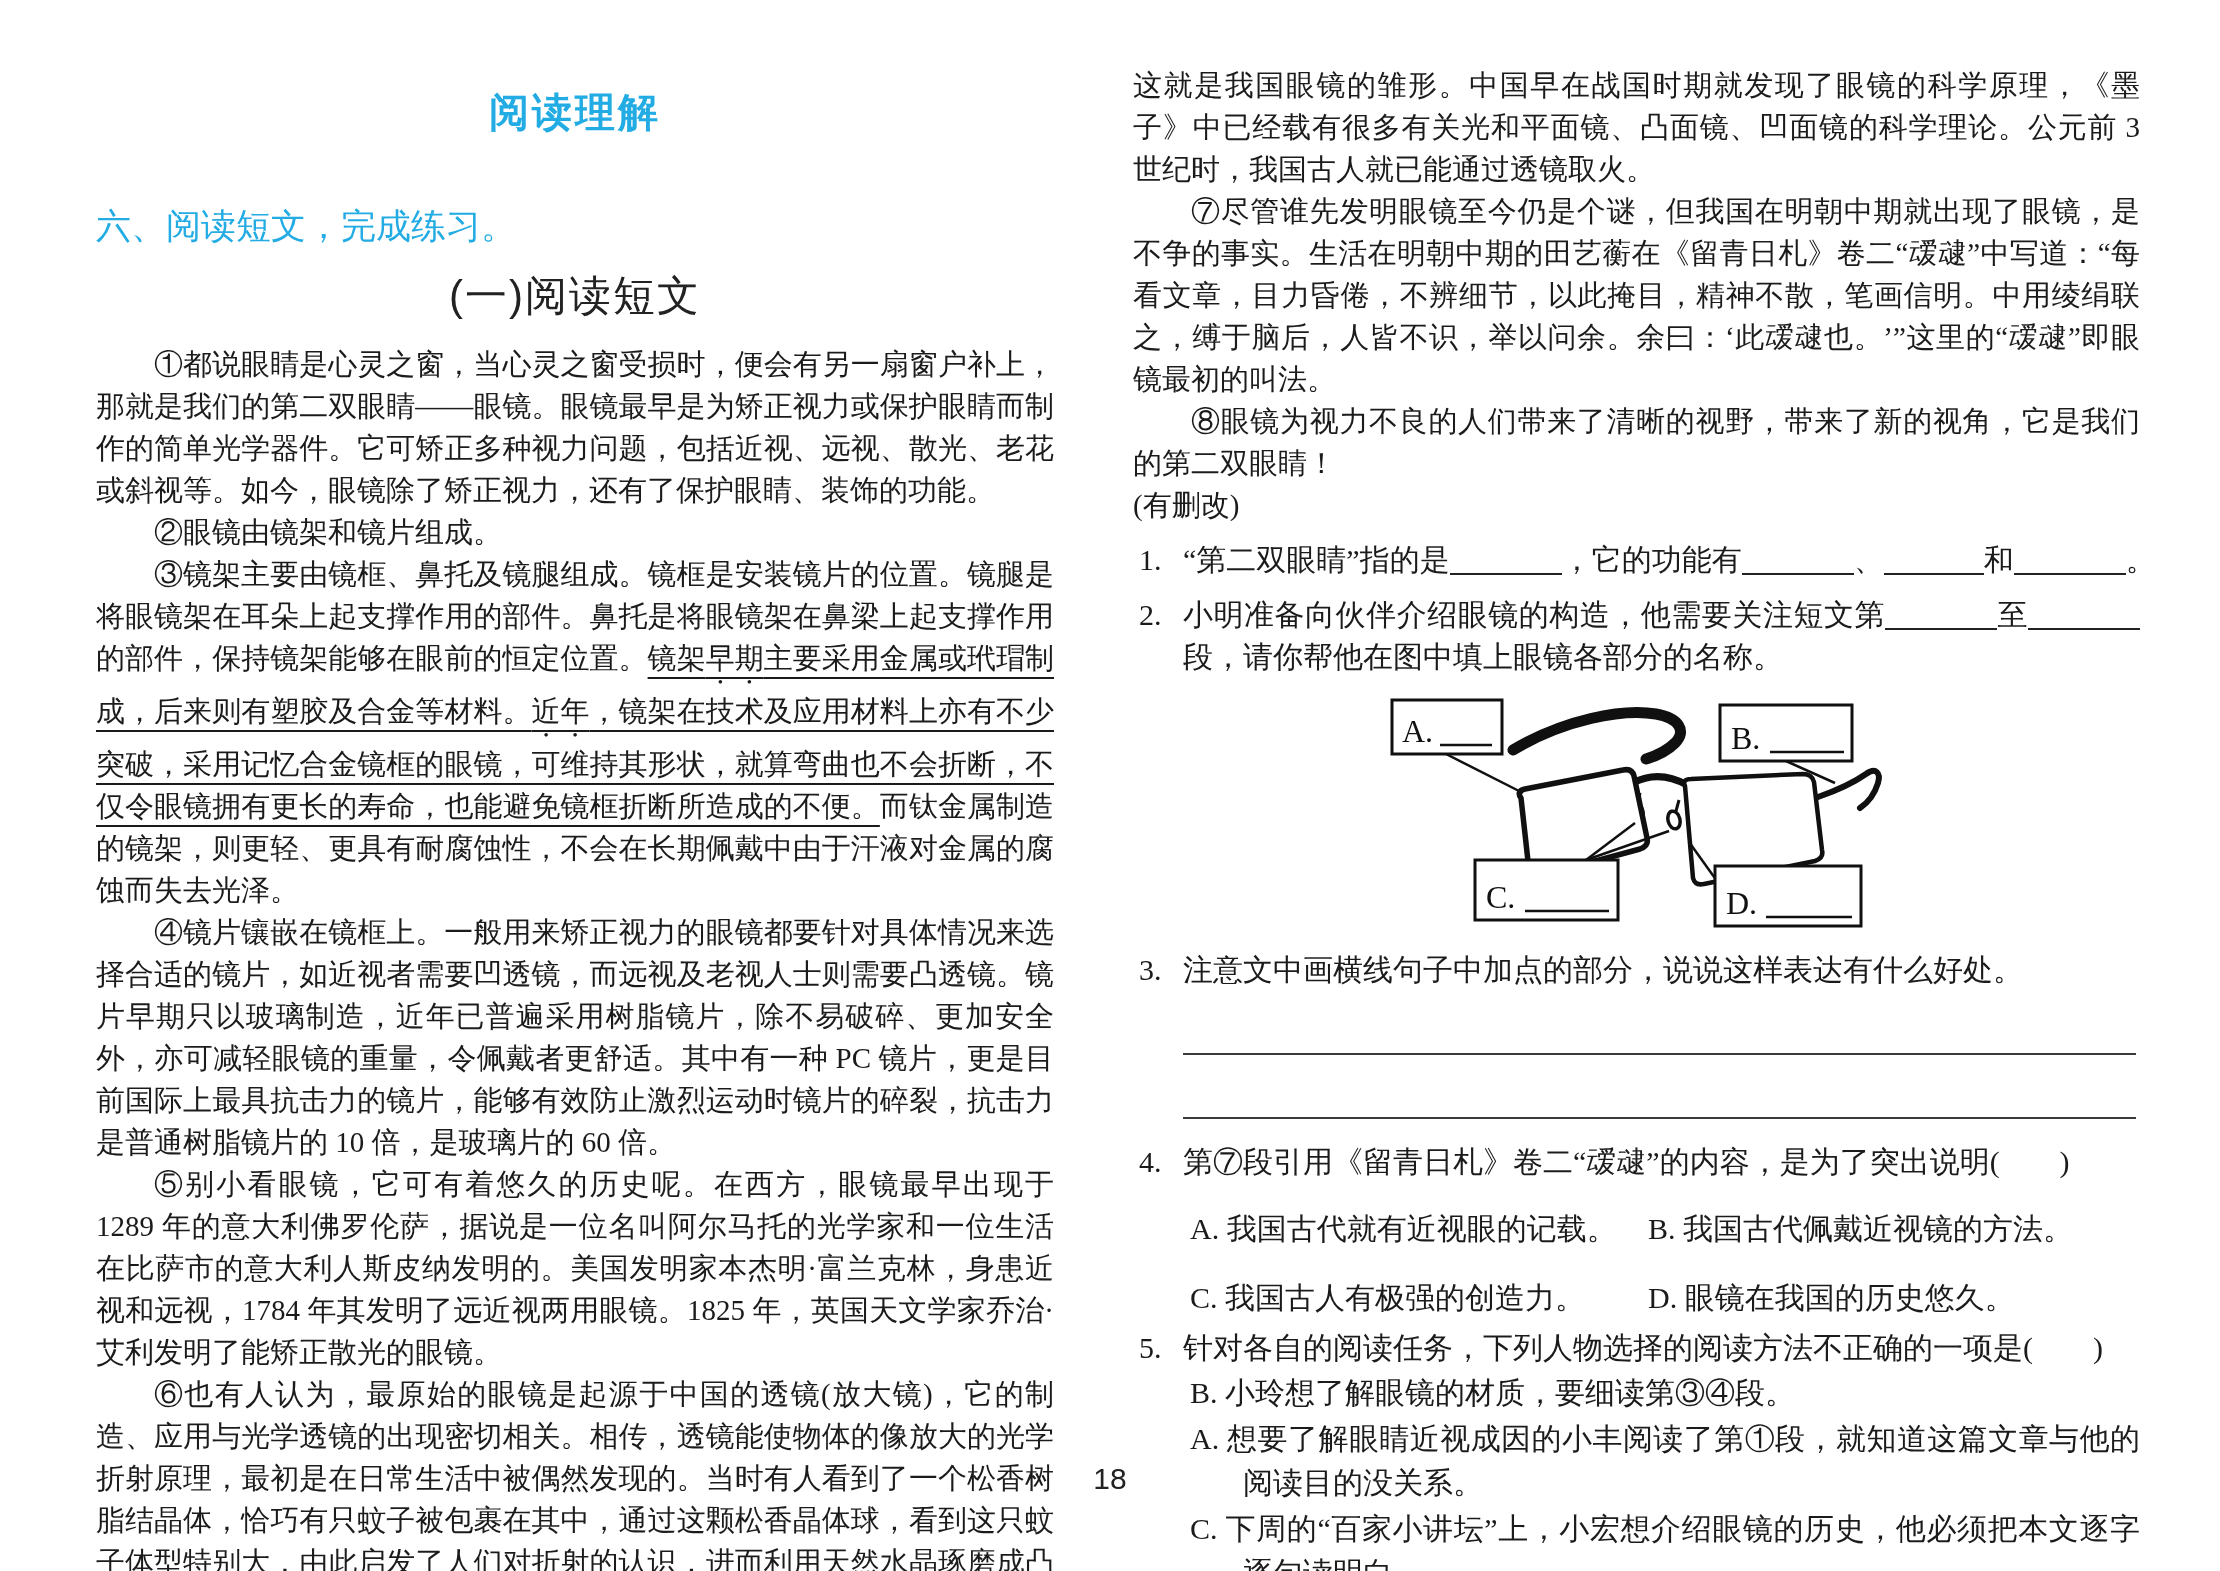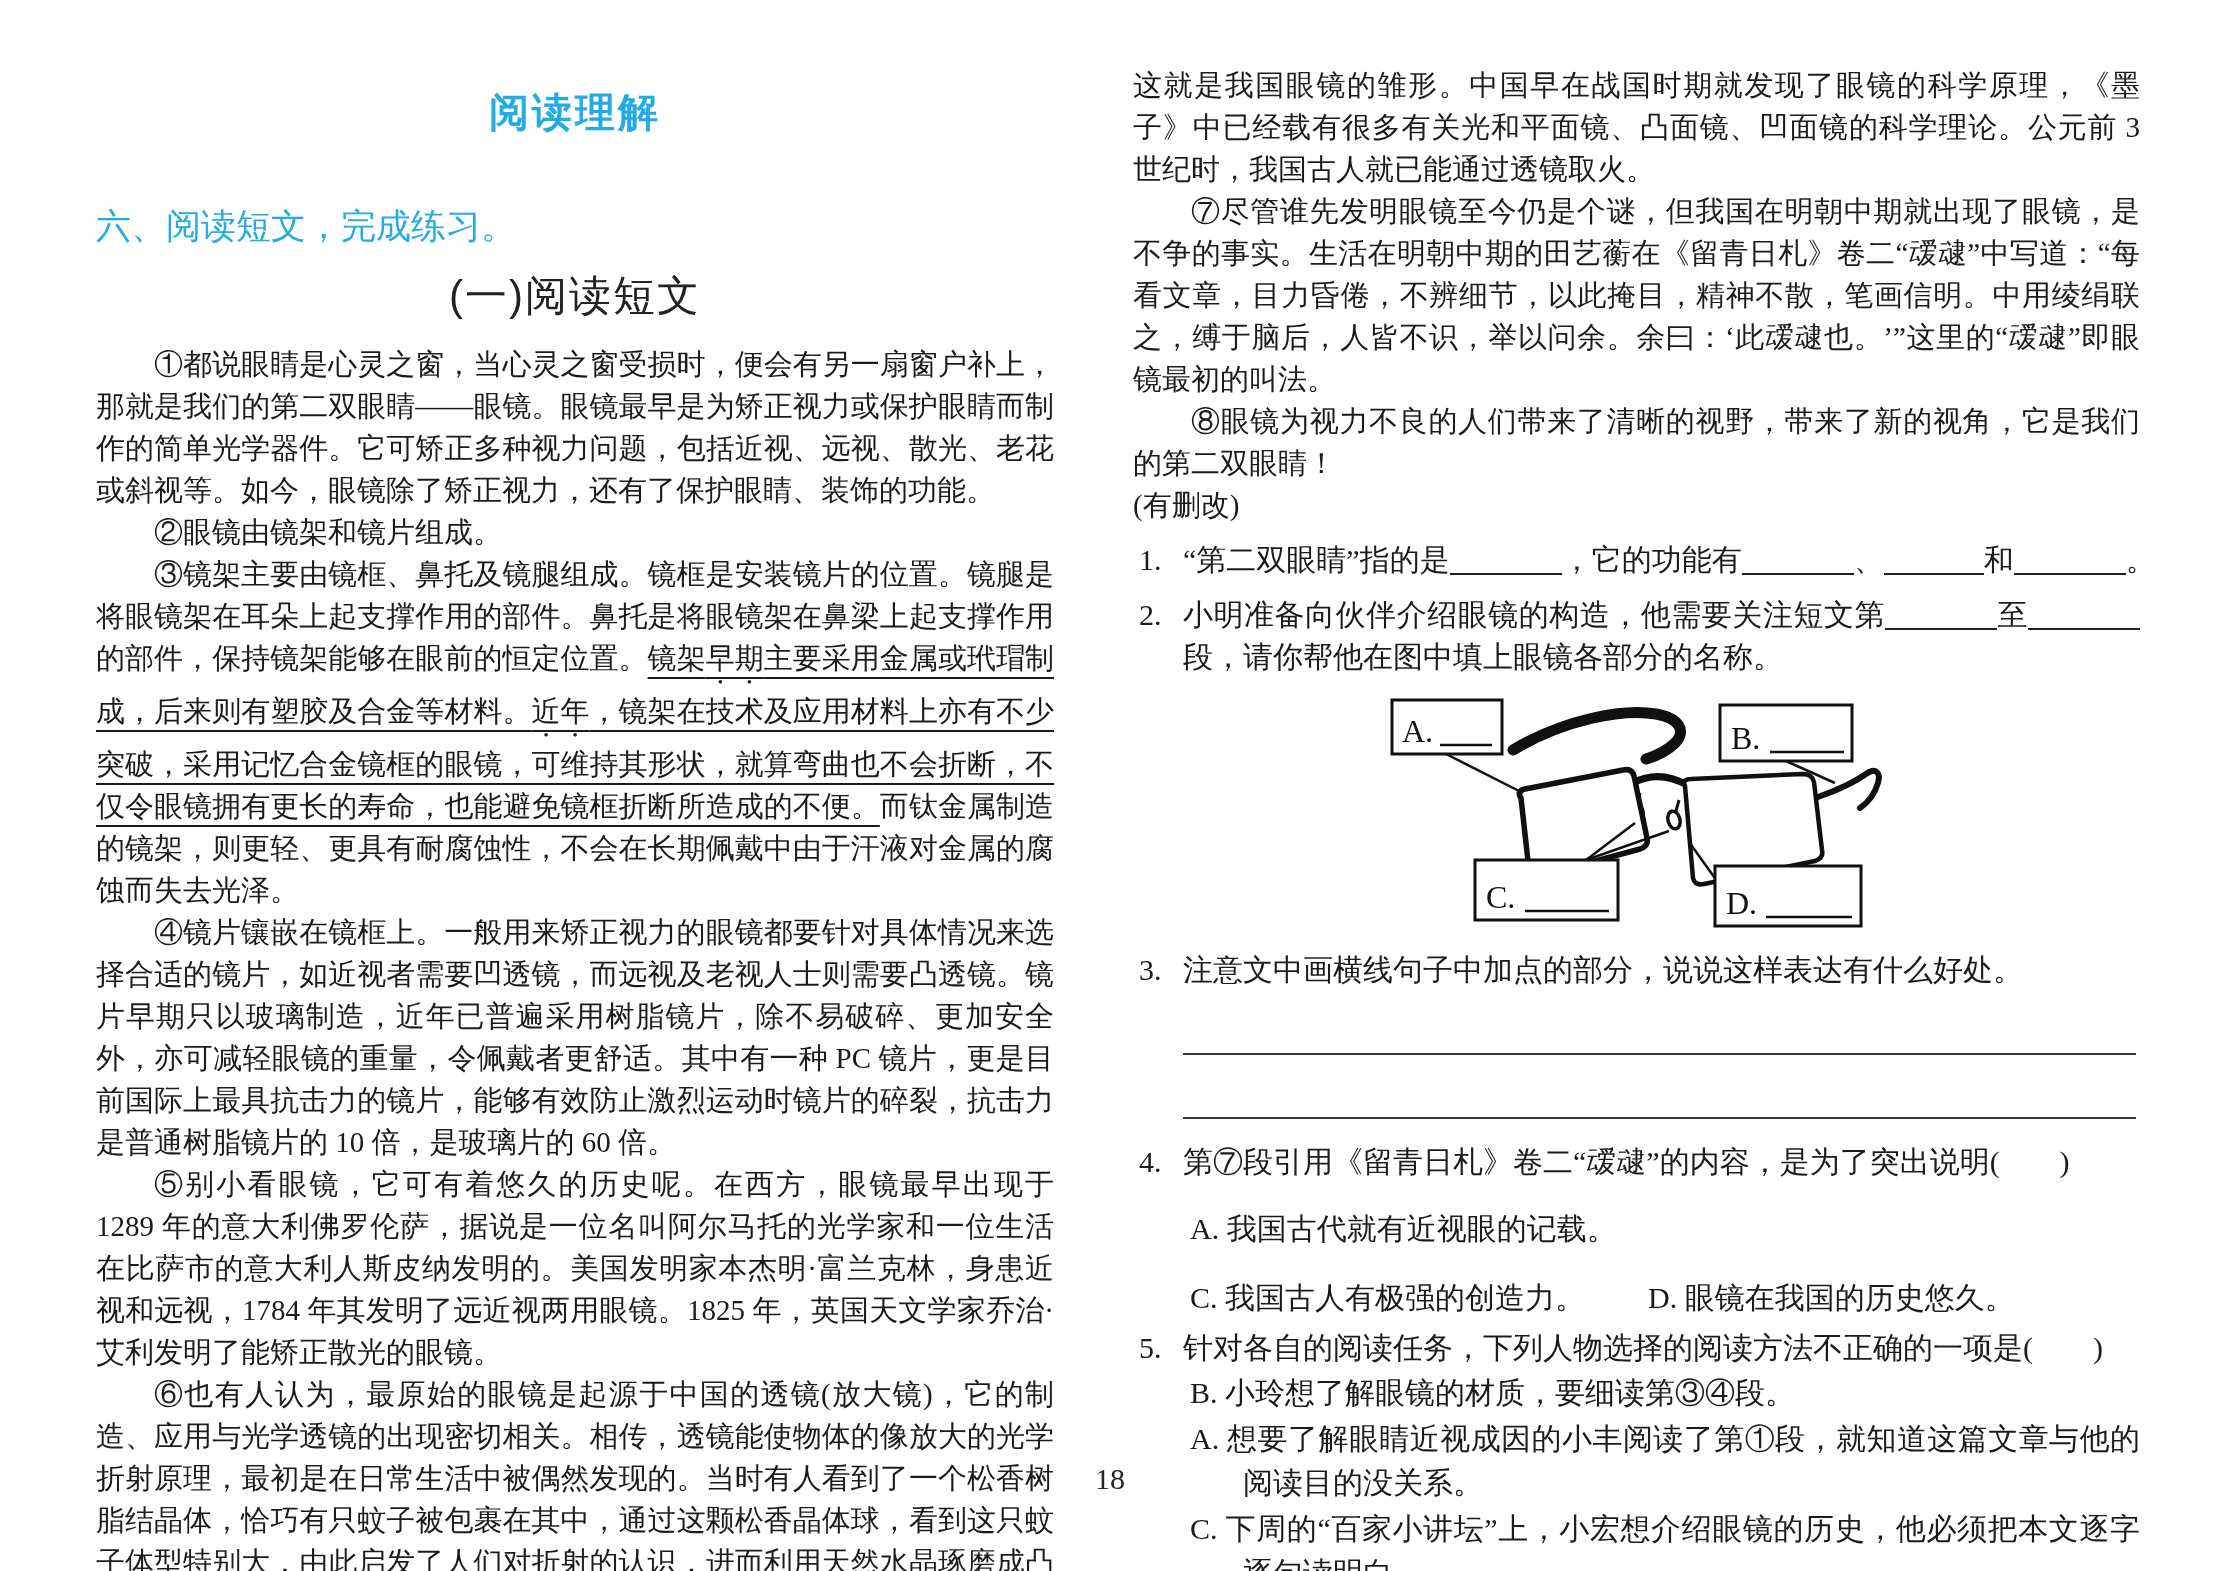--- a/index.html
+++ b/index.html
@@ -51,21 +51,21 @@
   .optrow { display:flex; margin-top:23px; line-height:46px; }
   .optrow .o1 { width:465px; padding-left:7px; }
   .optrow .o2 { flex:1; }
   .opt { margin-top:2px; padding-left:60px; text-indent:-53px; line-height:44px; }
 
   .fig { margin:12px 0 14px 255px; width:505px; }
   .fig svg { display:block; }
   .fig text { font-family:"Liberation Serif","DejaVu Serif",serif; font-size:32px; fill:#111; }
 
   .pageno { position:absolute; left:0; top:1462px; width:100%; text-align:center;
-            font-family:Liberation Serif, serif; font-size:30px; color:#222; }
+            font-family:Liberation Sans, sans-serif; font-size:30px; color:#222; }
 </style>
 </head>
 <body>
 
 <div class="page">
 
   <div class="col-left">
     <h1 class="title">阅读理解</h1>
     <h2 class="section-heading">六、阅读短文，完成练习。</h2>
     <h3 class="article-title">(一)阅读短文</h3>
@@ -136,20 +136,21 @@
       <span>注意文中画横线句子中加点的部分，说说这样表达有什么好处。</span>
       <div class="ansline"></div>
       <div class="ansline"></div>
     </div>
 
     <div class="q" style="margin-top:22px;">
       <span class="qnum">4.</span>
       <span>第⑦段引用《留青日札》卷二“叆叇”的内容，是为了突出说明(　　)</span>
       <div class="optrow">
         <span class="o1">A. 我国古代就有近视眼的记载。</span>
+        <span class="o2">B. 我国古代佩戴近视镜的方法。</span>
       </div>
       <div class="optrow">
         <span class="o1">C. 我国古人有极强的创造力。</span>
         <span class="o2">D. 眼镜在我国的历史悠久。</span>
       </div>
     </div>
 
     <div class="q" style="margin-top:6px;">
       <span class="qnum">5.</span>
       <span>针对各自的阅读任务，下列人物选择的阅读方法不正确的一项是(　　)</span>

